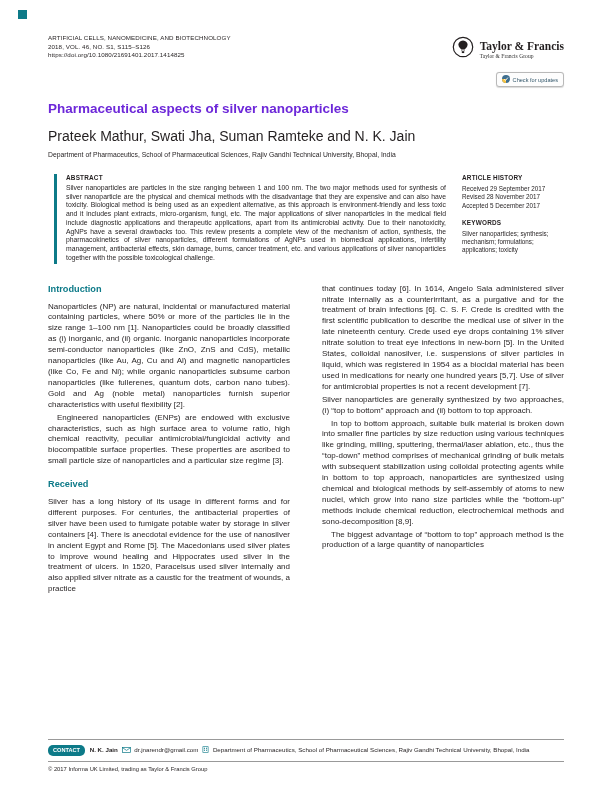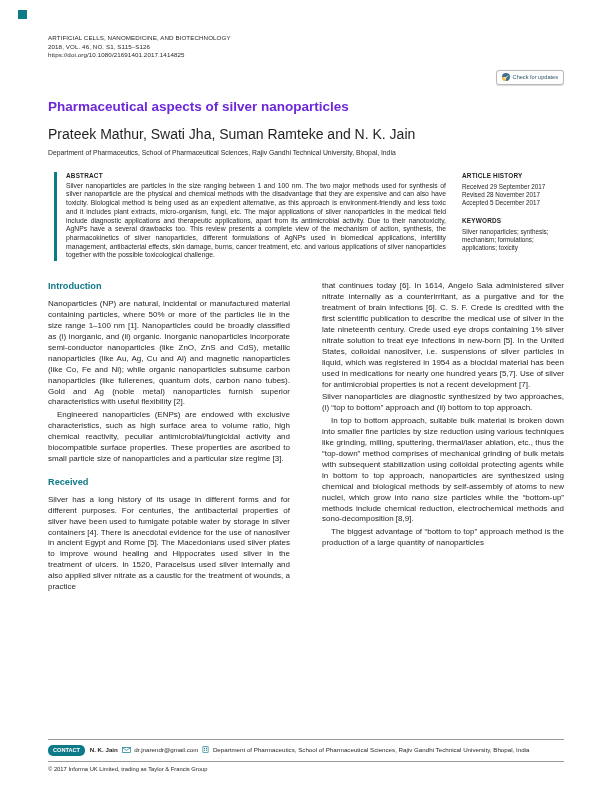--- a/index.html
+++ b/index.html
@@ -57,20 +57,35 @@
 
 <div class="page">
   <div class="corner-mark"></div>
 
   <div class="header">
     <div class="journal-info">
       <div>ARTIFICIAL CELLS, NANOMEDICINE, AND BIOTECHNOLOGY</div>
       <div>2018, VOL. 46, NO. S1, S115–S126</div>
       <div class="doi"><a class="linkish">https://doi.org/10.1080/21691401.2017.1414825</a></div>
     </div>
+    <div class="tf-logo">
+      <span>
+        <svg width="22" height="22" viewBox="0 0 24 24">
+          <circle cx="12" cy="12" r="10.6" fill="none" stroke="#231F20" stroke-width="1.3"></circle>
+          <path d="M12 4.8 C8.6 4.8 7 7.3 7 9.4 C7 12 9 13.8 10.6 14.8 L13.4 14.8 C15 13.8 17 12 17 9.4 C17 7.3 15.4 4.8 12 4.8 Z" fill="#231F20"></path>
+          <line x1="10.6" y1="14.8" x2="10.9" y2="16.6" stroke="#231F20" stroke-width="0.7"></line>
+          <line x1="13.4" y1="14.8" x2="13.1" y2="16.6" stroke="#231F20" stroke-width="0.7"></line>
+          <rect x="10.7" y="16.6" width="2.6" height="2" fill="#231F20"></rect>
+        </svg>
+      </span>
+      <span class="wordmark">
+        <div class="tf-name">Taylor &amp; Francis</div>
+        <div class="tf-group">Taylor &amp; Francis Group</div>
+      </span>
+    </div>
   </div>
 
   <div class="updates-row">
     <div class="updates-badge">
       <span>
         <svg width="8" height="8" viewBox="0 0 10 10">
           <circle cx="5" cy="5" r="5" fill="#3F6F8F"></circle>
           <path d="M0 5 A5 5 0 0 0 5 10 L5 5 Z" fill="#F6C344"></path>
           <polyline points="2.8,5.2 4.4,6.8 7.4,3.2" fill="none" stroke="#ffffff" stroke-width="1.1"></polyline>
         </svg>
@@ -105,21 +120,21 @@
   <div class="body-columns">
     <div class="col">
       <h2>Introduction</h2>
       <p>Nanoparticles (NP) are natural, incidental or manufactured material containing particles, where 50% or more of the particles lie in the size range 1–100 nm [1]. Nanoparticles could be broadly classified as (i) inorganic, and (ii) organic. Inorganic nanoparticles incorporate semi-conductor nanoparticles (like ZnO, ZnS and CdS), metallic nanoparticles (like Au, Ag, Cu and Al) and magnetic nanoparticles (like Co, Fe and Ni); while organic nanoparticles subsume carbon nanoparticles (like fullerenes, quantum dots, carbon nano tubes). Gold and Ag (noble metal) nanoparticles furnish superior characteristics with useful flexibility [2].</p>
       <p class="indent">Engineered nanoparticles (ENPs) are endowed with exclusive characteristics, such as high surface area to volume ratio, high chemical reactivity, peculiar antimicrobial/fungicidal activity and biocompatible surface properties. These properties are ascribed to small particle size of nanoparticles and a particular size regime [3].</p>
       <h2 class="gap-top">Received</h2>
       <p>Silver has a long history of its usage in different forms and for different purposes. For centuries, the antibacterial properties of silver have been used to fumigate potable water by storage in silver containers [4]. There is anecdotal evidence for the use of nanosilver in ancient Egypt and Rome [5]. The Macedonians used silver plates to improve wound healing and Hippocrates used silver in the treatment of ulcers. In 1520, Paracelsus used silver internally and also applied silver nitrate as a caustic for the treatment of wounds, a practice</p>
     </div>
     <div class="col">
       <p>that continues today [6]. In 1614, Angelo Sala administered silver nitrate internally as a counterirritant, as a purgative and for the treatment of brain infections [6]. C. S. F. Crede is credited with the first scientific publication to describe the medical use of silver in the late nineteenth century. Crede used eye drops containing 1% silver nitrate solution to treat eye infections in new-born [5]. In the United States, colloidal nanosilver, i.e. suspensions of silver particles in liquid, which was registered in 1954 as a biocidal material has been used in medications for nearly one hundred years [5,7]. Use of silver for antimicrobial properties is not a recent development [7].</p>
-      <p>Silver nanoparticles are diagnostic synthesized by two approaches, (i) “top to bottom” approach and (ii) bottom to top approach.</p>
+      <p>Silver nanoparticles are generally synthesized by two approaches, (i) “top to bottom” approach and (ii) bottom to top approach.</p>
       <p class="indent">In top to bottom approach, suitable bulk material is broken down into smaller fine particles by size reduction using various techniques like grinding, milling, sputtering, thermal/laser ablation, etc., thus the “top-down” method comprises of mechanical grinding of bulk metals with subsequent stabilization using colloidal protecting agents while in bottom to top approach, nanoparticles are synthesized using chemical and biological methods by self-assembly of atoms to new nuclei, which grow into nano size particles while the “bottom-up” methods include chemical reduction, electrochemical methods and sono-decomposition [8,9].</p>
       <p class="indent">The biggest advantage of “bottom to top” approach method is the production of a large quantity of nanoparticles</p>
     </div>
   </div>
 
   <div class="footer">
     <div class="contact-block">
       <span class="contact-badge">CONTACT</span>
       <span class="contact-name">N. K. Jain</span>
       <span class="icon-inline">

